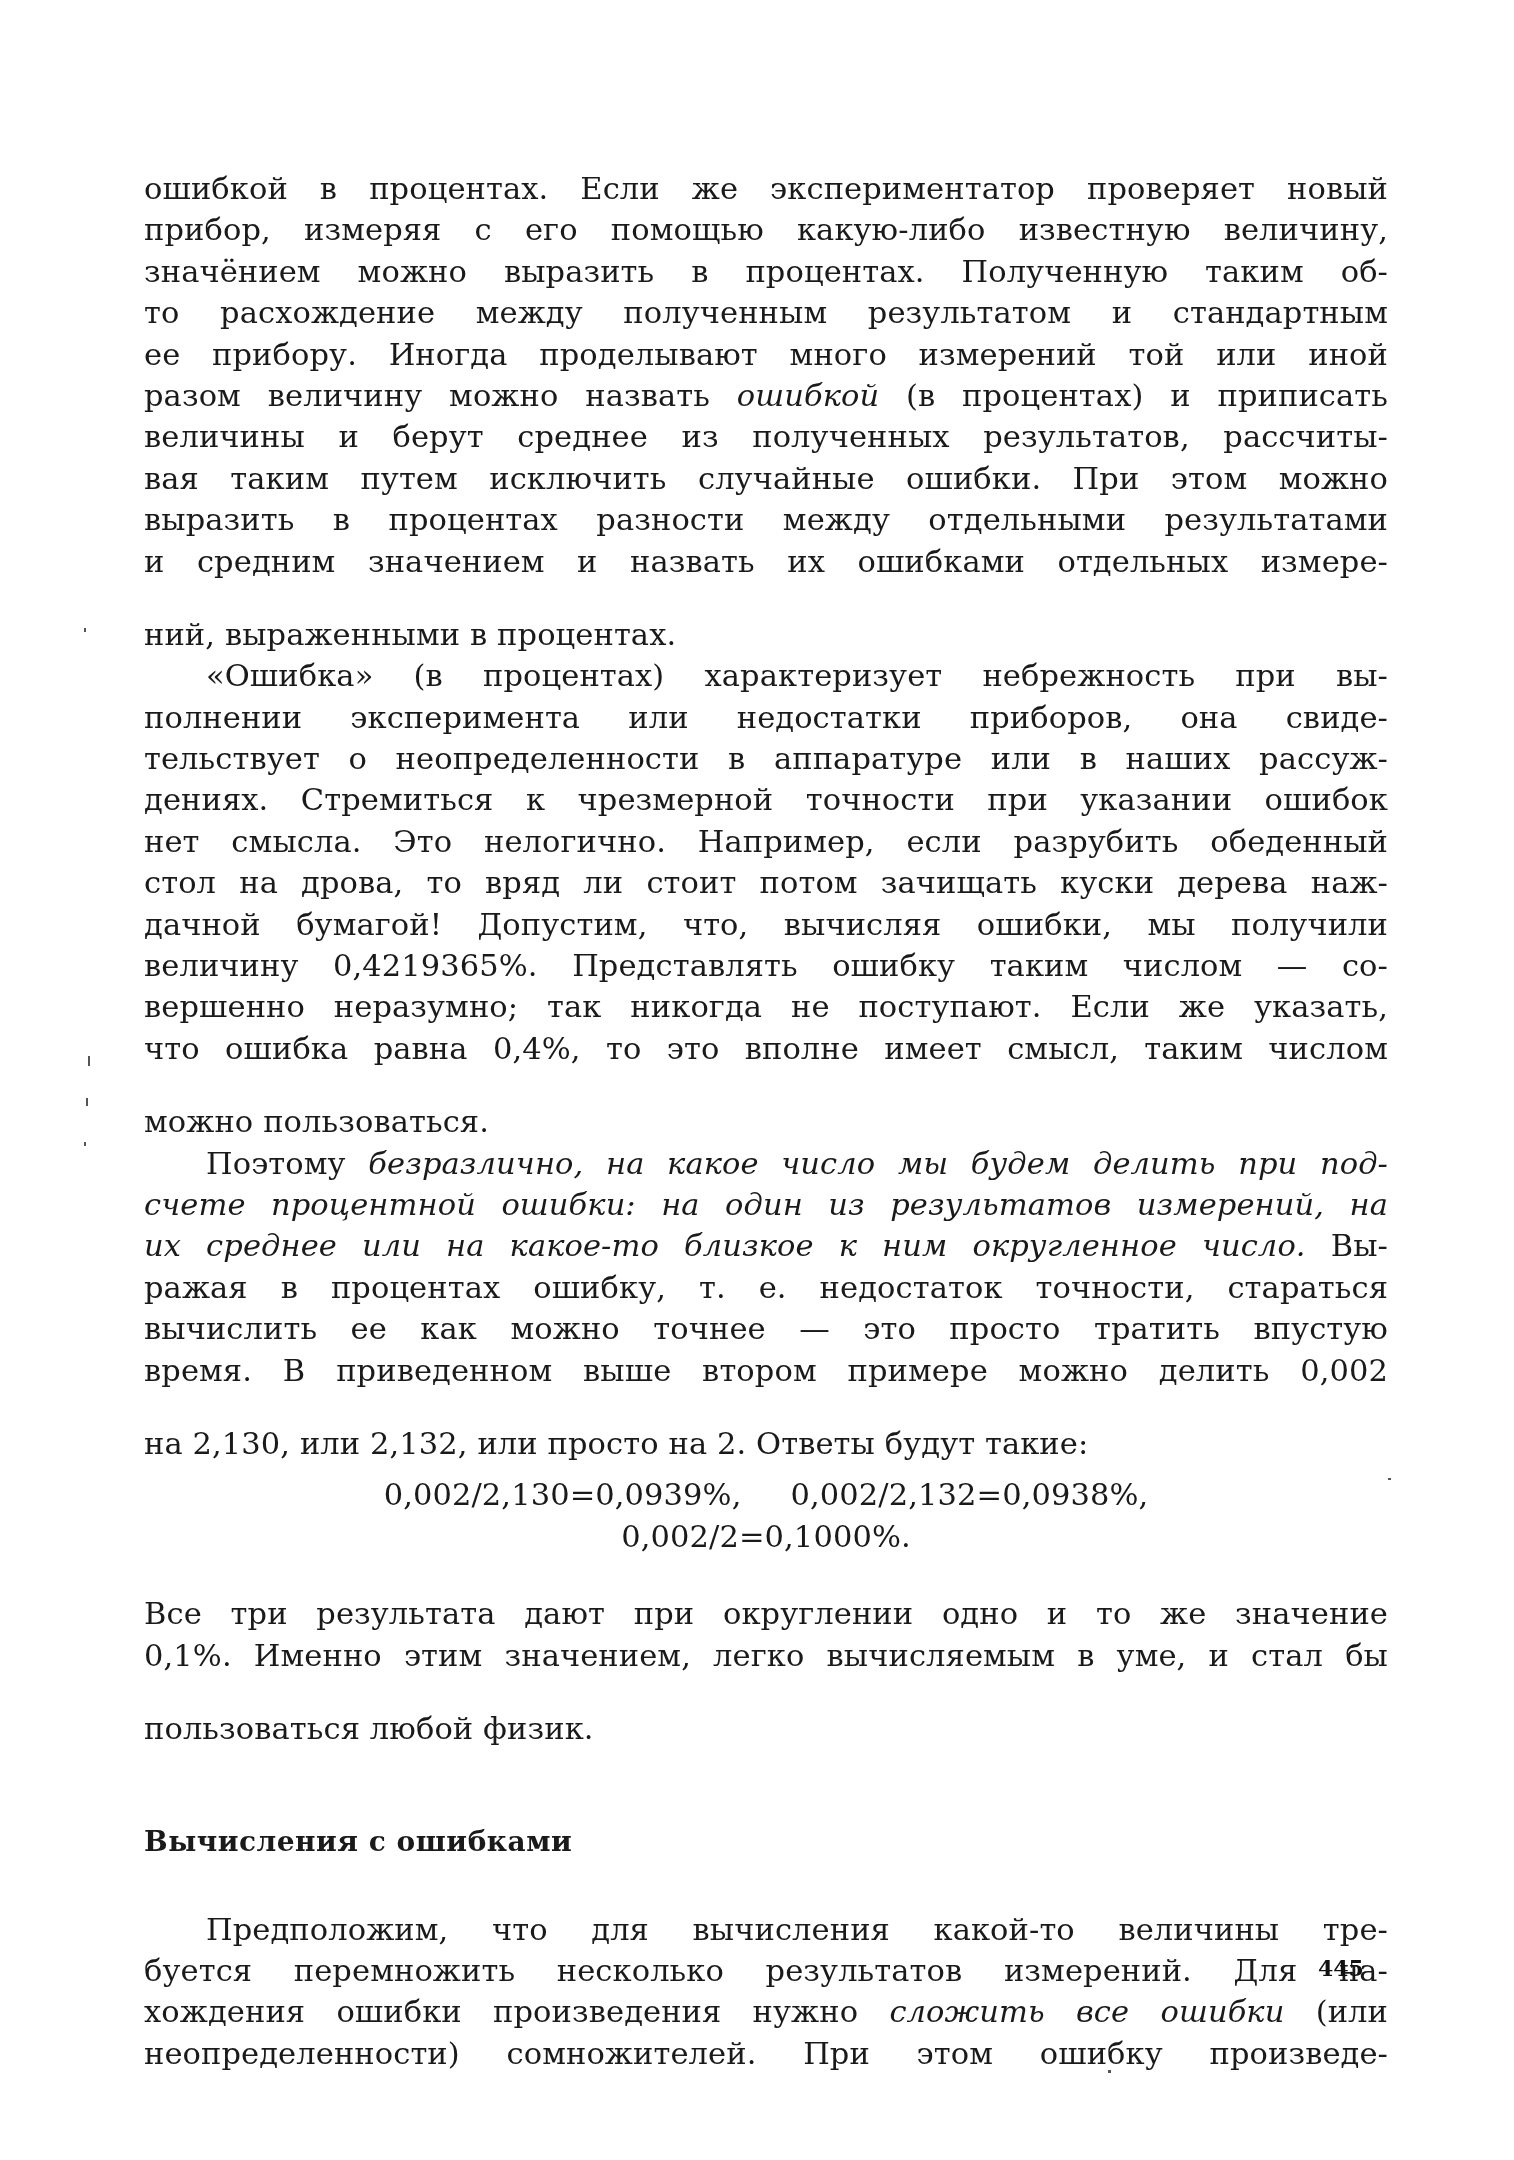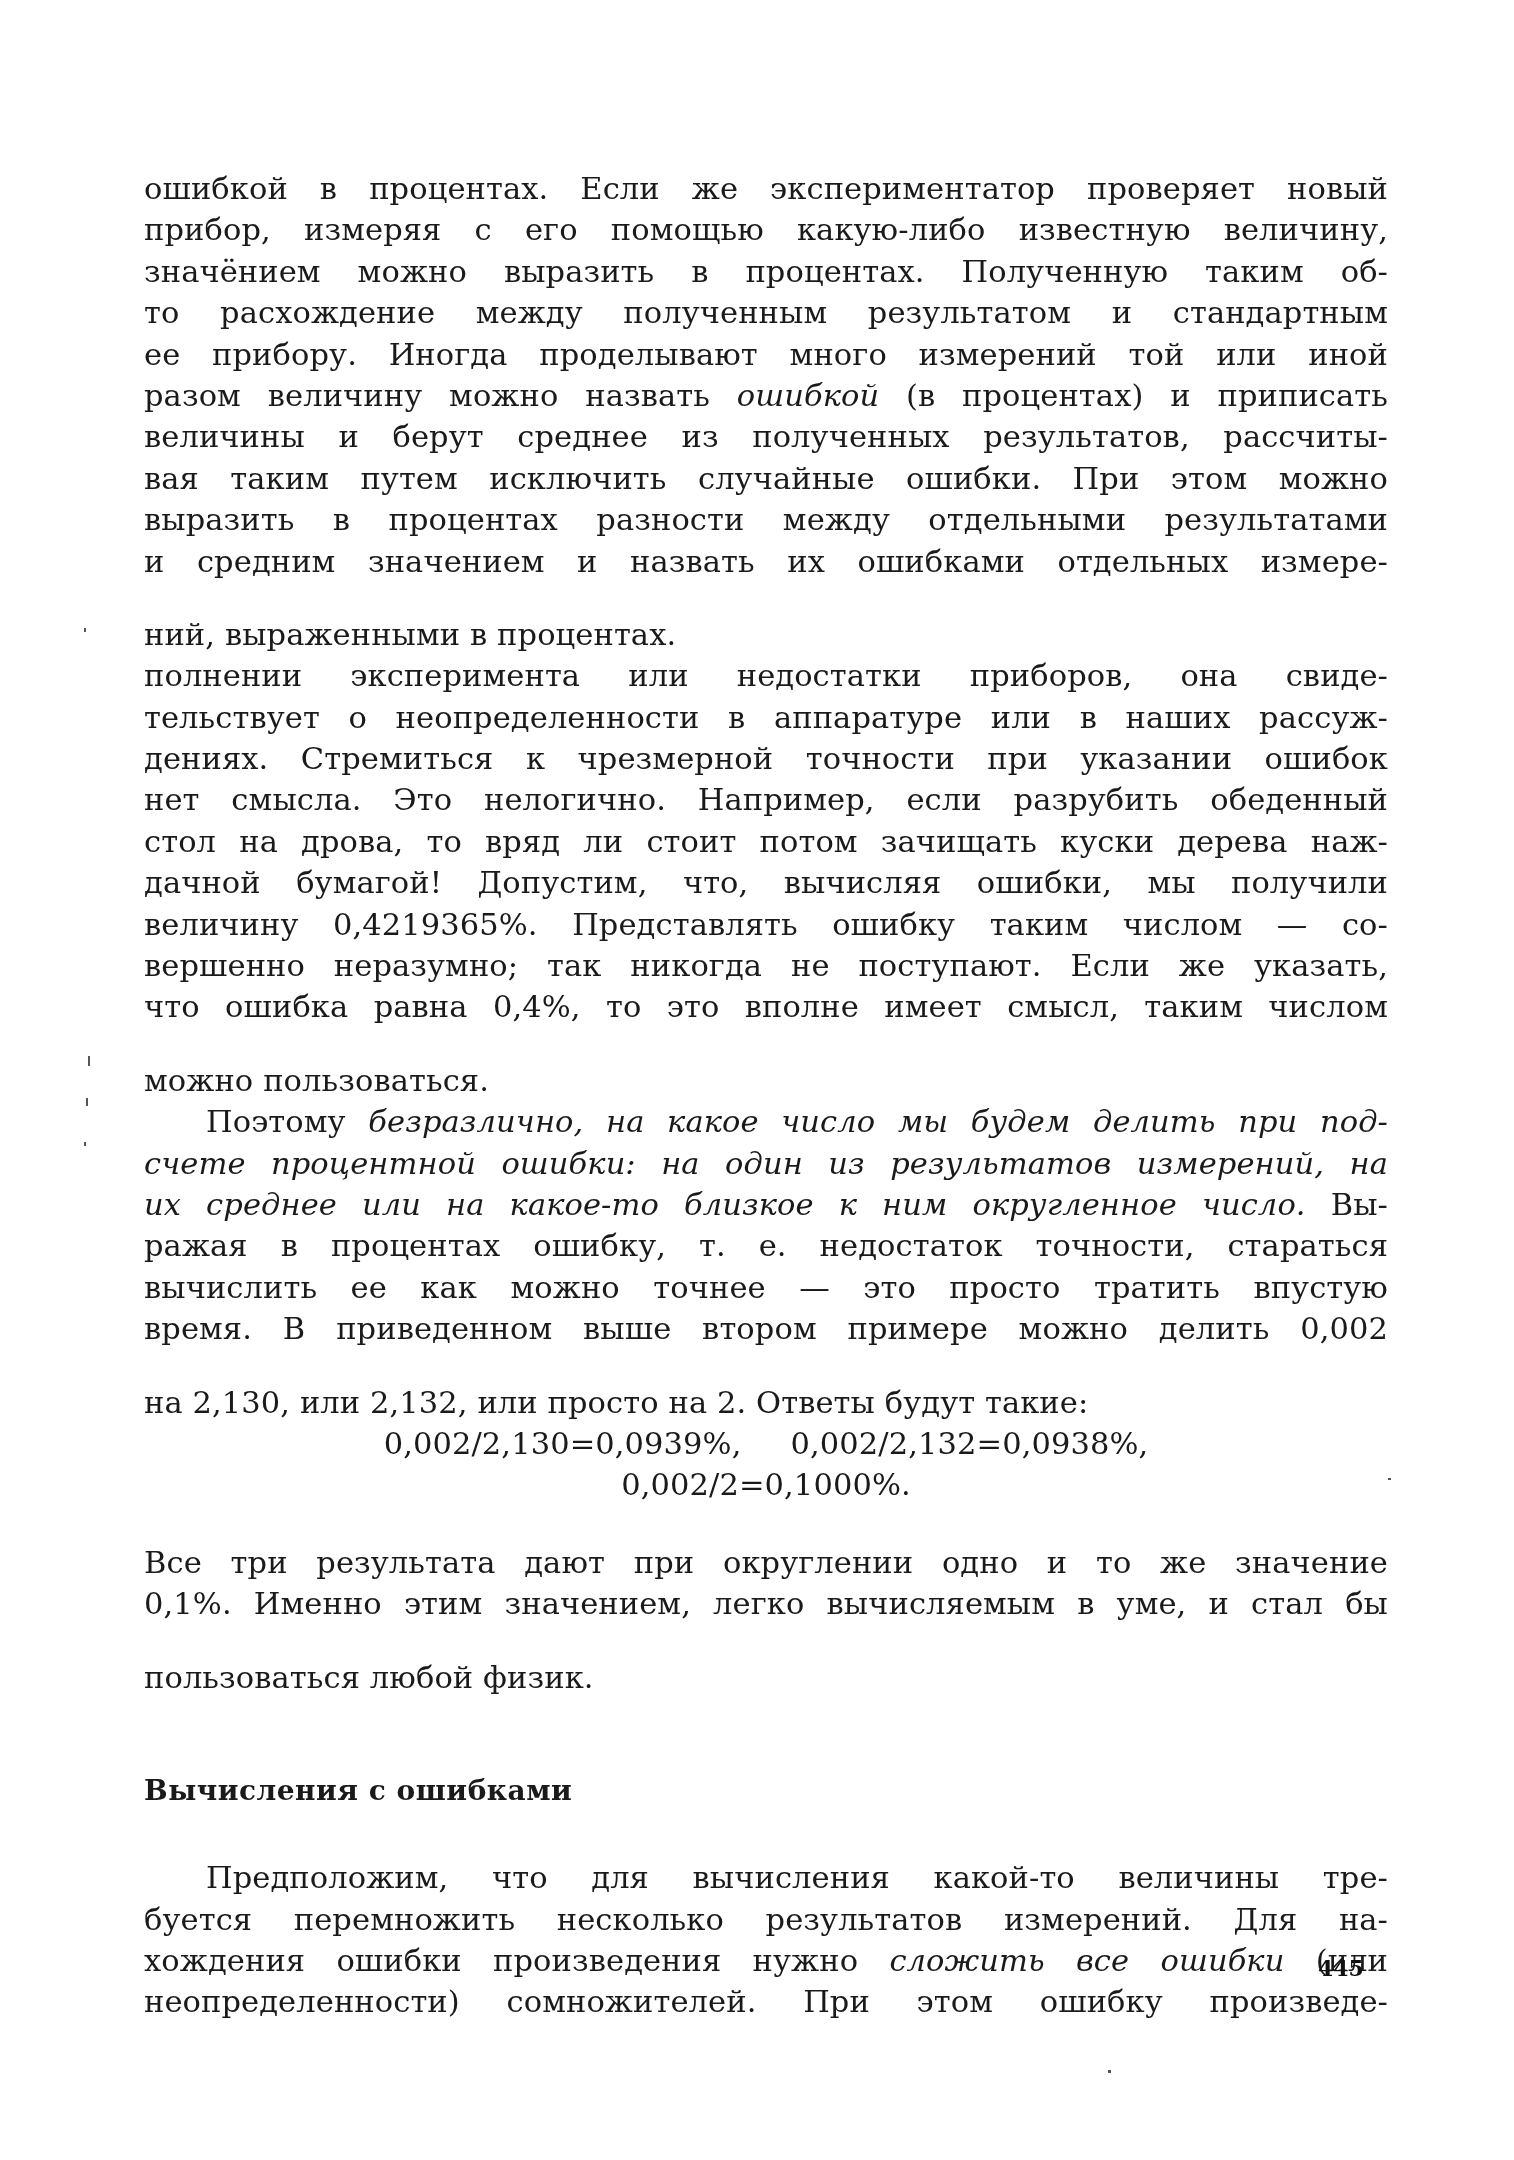--- a/index.html
+++ b/index.html
@@ -14,21 +14,21 @@
     font-size: 30.5px;
     line-height: 41.4px;
     letter-spacing: 0.1px;
   }
   .line { display: block; white-space: nowrap; text-align: justify; text-align-last: justify; height: 41.4px; }
   .line.last { text-align-last: left; margin-top: 32px; }
   .indent { padding-left: 62px; }
   .para { margin-bottom: 0; }
   em { font-style: italic; }
   .formula { text-align: center; white-space: nowrap; height: 41.4px; }
-  .formula.f1 { }
+  .formula.f1 { margin-top: 10px; }
   .gap-after-formula { height: 36px; }
   .heading {
     margin-top: 72px;
     font-weight: bold;
     font-size: 28px;
     letter-spacing: 0.5px;
     height: 41.4px;
   }
   .heading-gap { height: 46px; }
   .page-number {
@@ -55,20 +55,21 @@
     <span class="line">ее прибору. Иногда проделывают много измерений той или иной</span>
     <span class="line"><span>разом величину можно назвать </span><em>ошибкой</em><span> (в процентах) и приписать</span></span>
     <span class="line">величины и берут среднее из полученных результатов, рассчиты-</span>
     <span class="line">вая таким путем исключить случайные ошибки. При этом можно</span>
     <span class="line">выразить в процентах разности между отдельными результатами</span>
     <span class="line">и средним значением и назвать их ошибками отдельных измере-</span>
     <span class="line last">ний, выраженными в процентах.</span>
   </div>
 
   <div class="para">
+    <span class="line indent">«Ошибка» (в процентах) характеризует небрежность при вы-</span>
     <span class="line">полнении эксперимента или недостатки приборов, она свиде-</span>
     <span class="line">тельствует о неопределенности в аппаратуре или в наших рассуж-</span>
     <span class="line">дениях. Стремиться к чрезмерной точности при указании ошибок</span>
     <span class="line">нет смысла. Это нелогично. Например, если разрубить обеденный</span>
     <span class="line">стол на дрова, то вряд ли стоит потом зачищать куски дерева наж-</span>
     <span class="line">дачной бумагой! Допустим, что, вычисляя ошибки, мы получили</span>
     <span class="line">величину 0,4219365%. Представлять ошибку таким числом — со-</span>
     <span class="line">вершенно неразумно; так никогда не поступают. Если же указать,</span>
     <span class="line">что ошибка равна 0,4%, то это вполне имеет смысл, таким числом</span>
     <span class="line last">можно пользоваться.</span>

